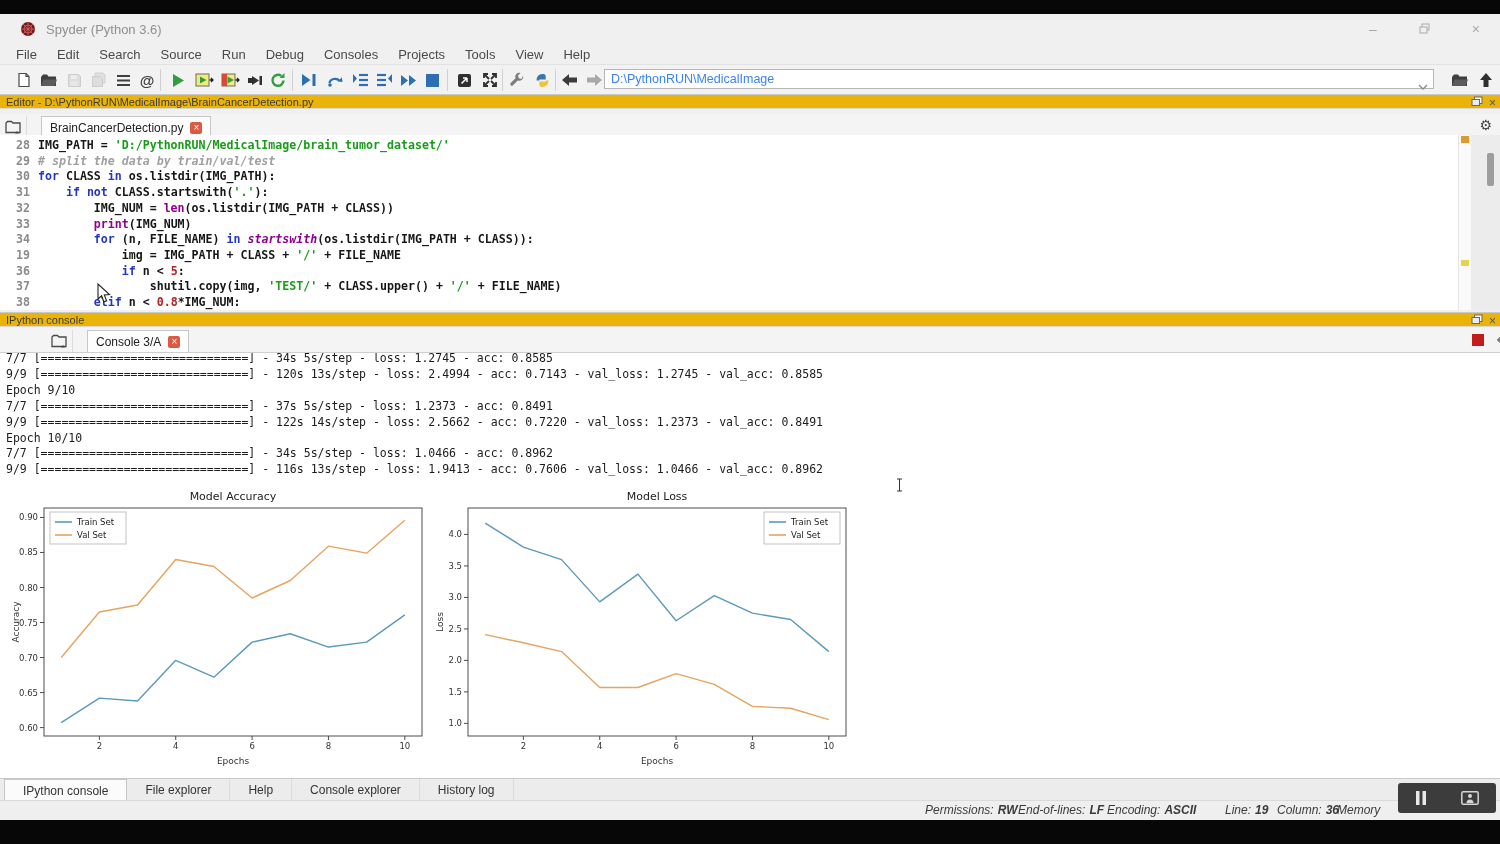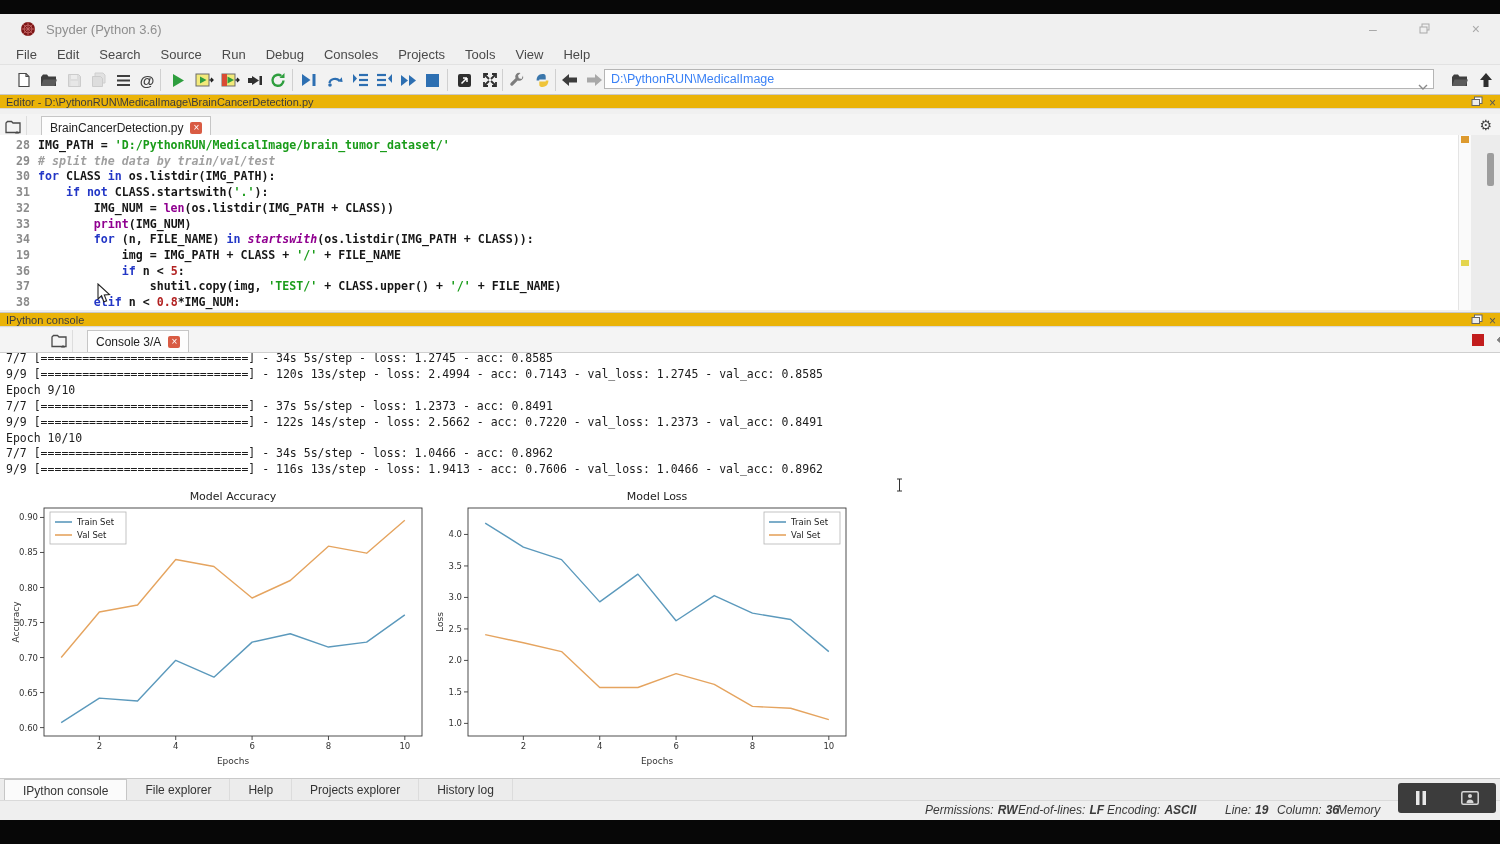--- a/index.html
+++ b/index.html
@@ -466,21 +466,21 @@
         </svg>
       <span class="ibeam-cursor" style="top:125px;left:896px;position:absolute"><svg width="7" height="14" viewBox="0 0 7 14">
             <path d="M1 1 h5 M3.5 1 v12 M1 13 h5" stroke="#333" fill="none"></path>
           </svg></span>
     </div>
 
     <div class="bottom-tabs" id="bottom-tabs">
         <div class="bottom-tab active">IPython console</div>
         <div class="bottom-tab">File explorer</div>
         <div class="bottom-tab">Help</div>
-        <div class="bottom-tab">Projects explorer</div>
+        <div class="bottom-tab">Console explorer</div>
         <div class="bottom-tab">History log</div>
       </div>
     <div class="statusbar" id="statusbar">
         <span class="status-item" style="left: 925px;"><span>Permissions:</span><b>RW</b></span>
         <span class="status-item" style="left: 1018px;"><span>End-of-lines:</span><b>LF</b></span>
         <span class="status-item" style="left: 1107px;"><span>Encoding:</span><b>ASCII</b></span>
         <span class="status-item" style="left: 1225px;"><span>Line:</span><b>19</b></span>
         <span class="status-item" style="left: 1277px;"><span>Column:</span><b>36</b></span>
         <span class="status-item" style="left: 1337px;"><span>Memory</span></span>
       </div>

